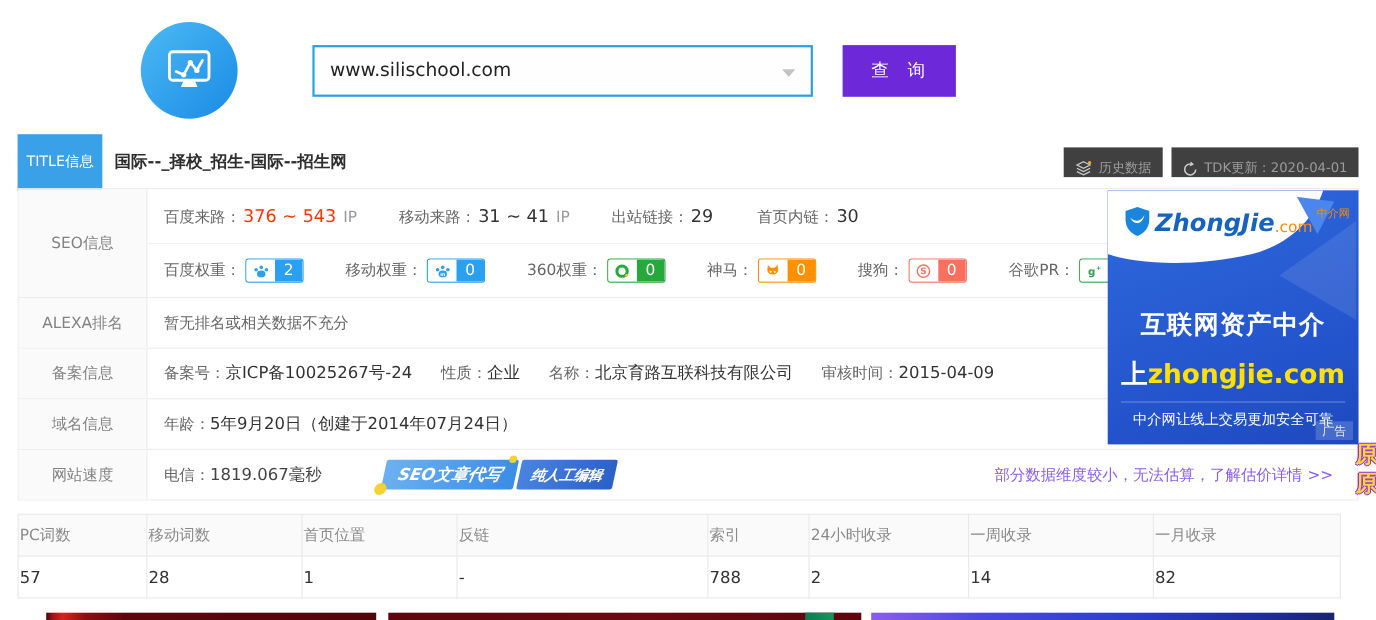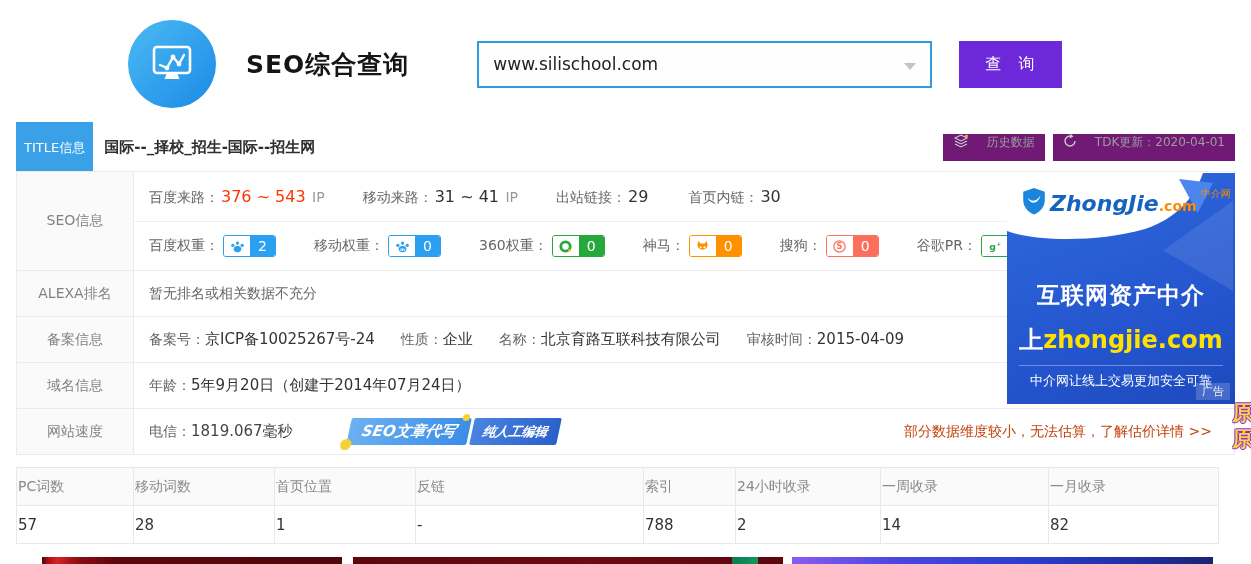--- a/index.html
+++ b/index.html
@@ -20,21 +20,21 @@
   .caret { position:absolute; right:14px; top:20px; width:0; height:0;
     border-left:6px solid transparent; border-right:6px solid transparent; border-top:7px solid #c3c3c3; cursor:pointer; }
   .query-btn { width:103px; height:47px; border:none; background:#6d28d9; color:#fff; font-size:16px;
     letter-spacing:6px; padding-left:10px; cursor:pointer; font-family:inherit; }
 
   
   .title-row { display:flex; align-items:center; margin:6px 16px 10px; height:27px; }
   .title-badge { background:#3aa0e8; color:#fff; font-size:13px; padding:19px 8px; line-height:1; }
   .site-title { margin-left:11px; font-size:15px; font-weight:600; color:#2e2e2e; }
   .spacer { flex:1; }
-  .gray-btn { display:flex; align-items:flex-start; gap:18px; background:#701a75; color:#9c9c9c;
+  .gray-btn { display:flex; align-items:flex-end; gap:6px; background:#404040; color:#9c9c9c;
     font-size:12px; padding:0 10px; height:27px; margin-left:8px; cursor:pointer; }
   .gray-btn svg { display:block; }
 
   
   .main { position:relative; margin:0 16px; }
   .info-table { border:1px solid #ebebeb; }
   .irow { display:flex; border-bottom:1px solid #ebebeb; }
   .irow:last-child { border-bottom:none; }
   .ilabel { flex:0 0 117px; background:#fafafa; border-right:1px solid #ebebeb; color:#828282;
     font-size:14px; display:flex; align-items:center; justify-content:center; }
@@ -67,33 +67,33 @@
   .row-speed .icontent { padding-right:22px; }
   .speed-val { color:#444; font-size:15px; }
   .promo { position:relative; display:flex; align-items:stretch; height:27px; margin-left:56px;
     transform:skewX(-12deg); cursor:pointer; }
   .promo .p1 { display:flex; align-items:center; padding:0 13px; color:#fff; font-weight:bold; font-style:italic;
     font-size:15px; background:linear-gradient(100deg,#6db1f2,#3a8ce6); border-radius:2px; }
   .promo .p2 { display:flex; align-items:center; padding:0 11px; margin-left:3px; color:#fff; font-weight:bold;
     font-style:italic; font-size:13px; background:linear-gradient(100deg,#4a84e0,#2a5fc8); border-radius:2px; }
   .promo .dot1 { position:absolute; left:-6px; bottom:-5px; width:11px; height:11px; border-radius:50%; background:#f5d231; }
   .promo .dot2 { position:absolute; left:53%; top:-4px; width:7px; height:7px; border-radius:50%; background:#f5d231; }
-  .estimate-link { margin-left:auto; color:#c2410c; font-size:14px; cursor:pointer; white-space:nowrap;text-align:right; }
+  .estimate-link { margin-left:auto; color:#8b5cf6; font-size:14px; cursor:pointer; white-space:nowrap;text-align:right; }
 
   
   .ad { position:absolute; top:2px; right:0; width:228px; height:231px; overflow:hidden; cursor:pointer;
     background:linear-gradient(160deg,#2f6ade 0%,#2353cc 70%,#1d49bc 100%); }
   .ad-curve { position:absolute; top:0; left:0; }
   .ad-deco1 { position:absolute; top:6px; right:22px; width:34px; height:34px; background:#4b86ee;
     clip-path:polygon(0 0,100% 12%,55% 100%); }
   .ad-deco2 { position:absolute; top:28px; right:2px; width:70px; height:90px; background:rgba(255,255,255,.10);
     clip-path:polygon(100% 0,100% 100%,0 55%); }
   .ad-logo { position:absolute; top:14px; left:14px; display:flex; align-items:flex-end; z-index:3; }
   .ad-logo-text { font-size:22px; font-weight:bold; font-style:italic; color:#1663c0; letter-spacing:0; line-height:1; }
-  .ad-logo-com { font-size:14px; font-weight:bold; color:#ff8a00; line-height:1; }
+  .ad-logo-com { font-size:14px; font-weight:normal; color:#ff8a00; line-height:1; }
   .ad-logo-cn { position:absolute; top:-9px; right:-34px; font-size:10px; color:#ff8a00; white-space:nowrap; }
   .ad-head { position:absolute; top:107px; width:100%; text-align:center; color:#fff; font-size:23px;
     font-weight:bold; letter-spacing:1px; z-index:2; }
   .ad-sub { position:absolute; top:151px; width:100%; text-align:center; font-size:24px; font-weight:bold; z-index:2; }
   .ad-sub .pre { color:#fff; } .ad-sub .dom { color:#ffe100; }
   .ad-divider { position:absolute; top:192px; left:12px; right:12px; border-top:1px solid rgba(255,255,255,.35); z-index:2; }
   .ad-tagline { position:absolute; top:199px; width:100%; text-align:center; color:#fff; font-size:13px; z-index:2; }
   .ad-tag { position:absolute; right:5px; bottom:4px; font-size:11px; color:rgba(255,255,255,.85);
     background:rgba(255,255,255,.18); padding:1px 6px; z-index:3; }
 
@@ -128,21 +128,20 @@
     <div class="logo-circle">
       <svg width="52" height="52" viewBox="0 0 52 52">
         <rect x="8" y="9" width="36" height="26" rx="3" fill="none" stroke="#fff" stroke-width="2.6"></rect>
         <polyline points="14,27 21,30 27,19 33,26 38,17" fill="none" stroke="#fff" stroke-width="2.4" stroke-linecap="round" stroke-linejoin="round"></polyline>
         <circle cx="21" cy="30" r="2.4" fill="#fff"></circle>
           <circle cx="27" cy="19" r="2.4" fill="#fff"></circle>
           <circle cx="33" cy="26" r="2.4" fill="#fff"></circle>
         <path d="M21 35 h10 l2.5 6 h-15 z" fill="#fff"></path>
       </svg>
     </div>
-    <h1 class="page-title">SEO综合查询</h1>
     <div class="searchbar">
       <div class="input-wrap">
         <input type="text" value="www.silischool.com" style="">
         <span class="caret"></span>
       </div>
       <button class="query-btn">查 询</button>
     </div>
   </div>
 
   <div class="title-row">

